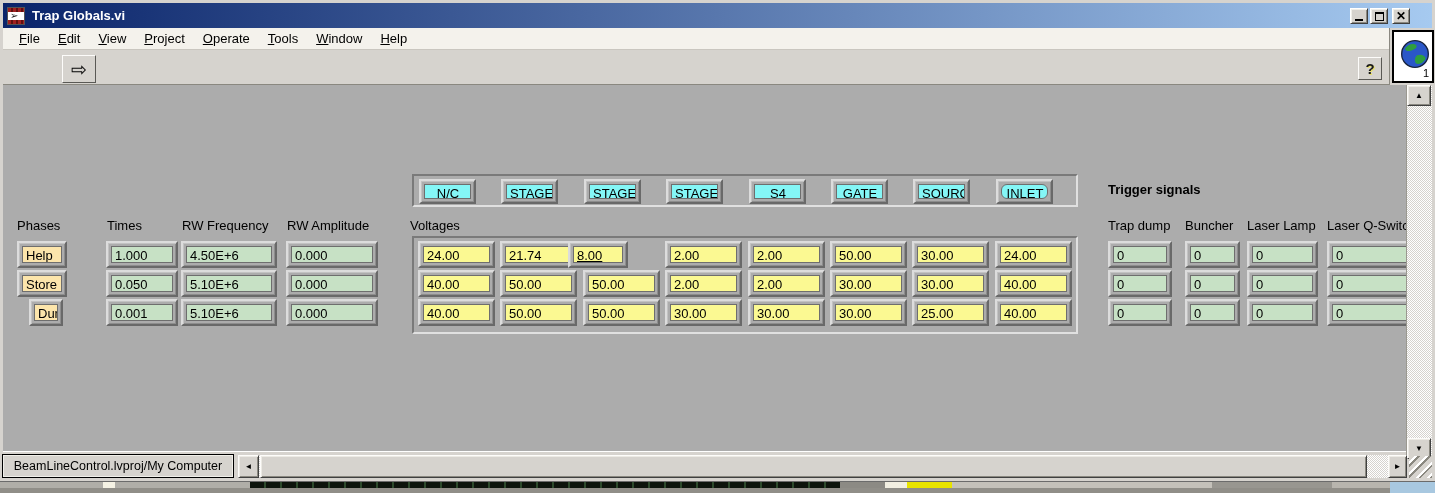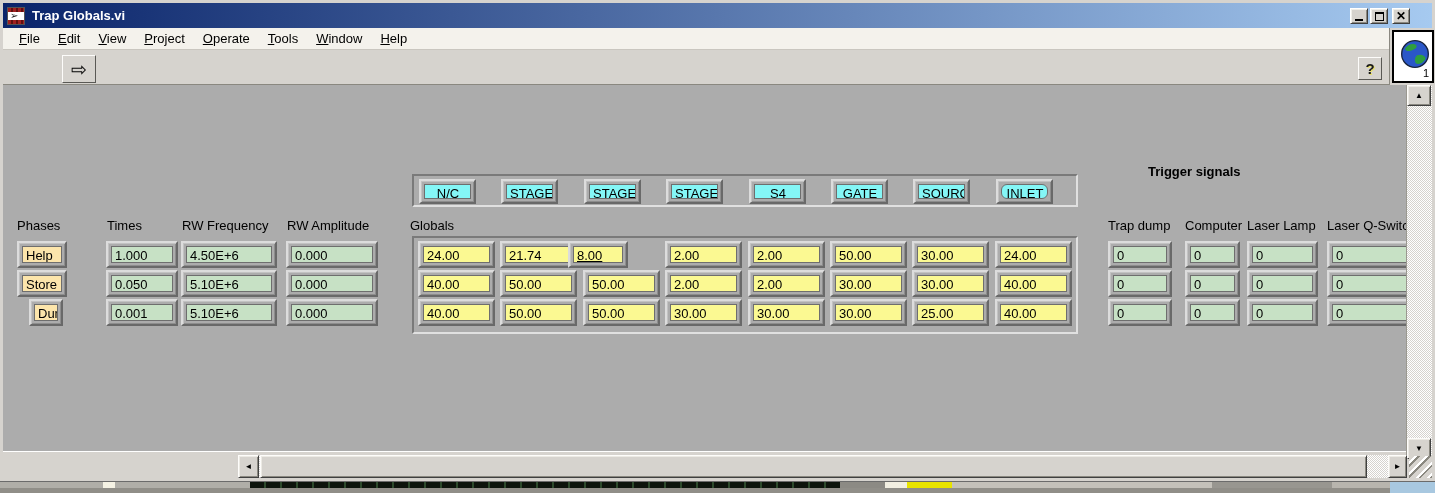--- a/index.html
+++ b/index.html
@@ -244,21 +244,21 @@
           <div class="ctl-in" style="background: var(--field_yellow);">25.00</div>
         </div>
         <div class="ctl" style="left: 581px; top: 61px; width: 77px; height: 27px;">
           <div class="ctl-in" style="background: var(--field_yellow);">40.00</div>
         </div>
       </div>
   <div class="plabel" style="left: 14px; top: 133px;">Phases</div>
       <div class="plabel" style="left: 104px; top: 133px;">Times</div>
       <div class="plabel" style="left: 179px; top: 133px;">RW Frequency</div>
       <div class="plabel" style="left: 284px; top: 133px;">RW Amplitude</div>
-      <div class="plabel" style="left: 407px; top: 133px;">Globals</div>
+      <div class="plabel" style="left: 407px; top: 133px;">Voltages</div>
       <div class="ctl" style="left: 14px; top: 156px; width: 50px; height: 27px;">
         <div class="ctl-in" style="background: var(--phase_peach);">Help</div>
       </div>
       <div class="ctl" style="left: 103px; top: 156px; width: 72px; height: 27px;">
         <div class="ctl-in" style="background: var(--field_green);">1.000</div>
       </div>
       <div class="ctl" style="left: 178px; top: 156px; width: 96px; height: 27px;">
         <div class="ctl-in" style="background: var(--field_green);">4.50E+6</div>
       </div>
       <div class="ctl" style="left: 283px; top: 156px; width: 92px; height: 27px;">
@@ -281,32 +281,32 @@
       </div>
       <div class="ctl" style="left: 103px; top: 214px; width: 72px; height: 27px;">
         <div class="ctl-in" style="background: var(--field_green);">0.001</div>
       </div>
       <div class="ctl" style="left: 178px; top: 214px; width: 96px; height: 27px;">
         <div class="ctl-in" style="background: var(--field_green);">5.10E+6</div>
       </div>
       <div class="ctl" style="left: 283px; top: 214px; width: 92px; height: 27px;">
         <div class="ctl-in" style="background: var(--field_green);">0.000</div>
       </div>
-      <div class="plabel bold" style="left: 1105px; top: 79px; margin-left: 40px;">Trigger signals</div>
+      <div class="plabel bold" style="left: 1105px; top: 97px;">Trigger signals</div>
       <div class="plabel" style="left: 1105px; top: 133px;">Trap dump</div>
       <div class="ctl" style="left: 1105px; top: 156px; width: 64px; height: 27px;">
         <div class="ctl-in" style="background: var(--field_green);">0</div>
       </div>
       <div class="ctl" style="left: 1105px; top: 185px; width: 64px; height: 27px;">
         <div class="ctl-in" style="background: var(--field_green);">0</div>
       </div>
       <div class="ctl" style="left: 1105px; top: 214px; width: 64px; height: 27px;">
         <div class="ctl-in" style="background: var(--field_green);">0</div>
       </div>
-      <div class="plabel" style="left: 1182px; top: 133px;">Computer</div>
+      <div class="plabel" style="left: 1182px; top: 133px;">Buncher</div>
       <div class="ctl" style="left: 1182px; top: 156px; width: 55px; height: 27px;">
         <div class="ctl-in" style="background: var(--field_green);">0</div>
       </div>
       <div class="ctl" style="left: 1182px; top: 185px; width: 55px; height: 27px;">
         <div class="ctl-in" style="background: var(--field_green);">0</div>
       </div>
       <div class="ctl" style="left: 1182px; top: 214px; width: 55px; height: 27px;">
         <div class="ctl-in" style="background: var(--field_green);">0</div>
       </div>
       <div class="plabel" style="left: 1244px; top: 133px;">Laser Lamp</div>
@@ -333,20 +333,23 @@
 
   <div class="abs vsb-track dither"></div>
   <div class="abs sbtn vsb-up">
       <span>▲</span>
     </div>
   <div class="abs sbtn vsb-down">
       <span>▼</span>
     </div>
 
   <div class="abs statusbar"></div>
+  <div class="abs proj-tab">
+    <span>BeamLineControl.lvproj/My Computer</span>
+  </div>
   <div class="abs sbtn hsb-left">
       <span>◄</span>
     </div>
   <div class="abs hsb-track dither"></div>
   <div class="abs hsb-thumb"></div>
   <div class="abs sbtn hsb-right">
       <span>►</span>
     </div>
   <div class="abs grip"></div>
 

